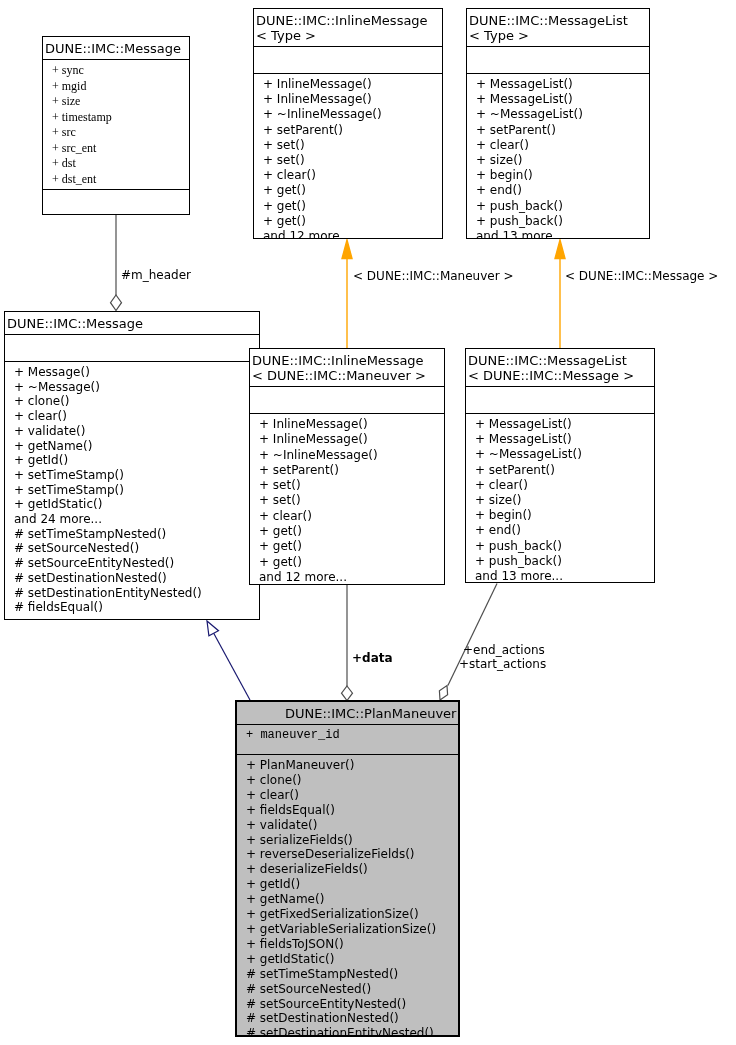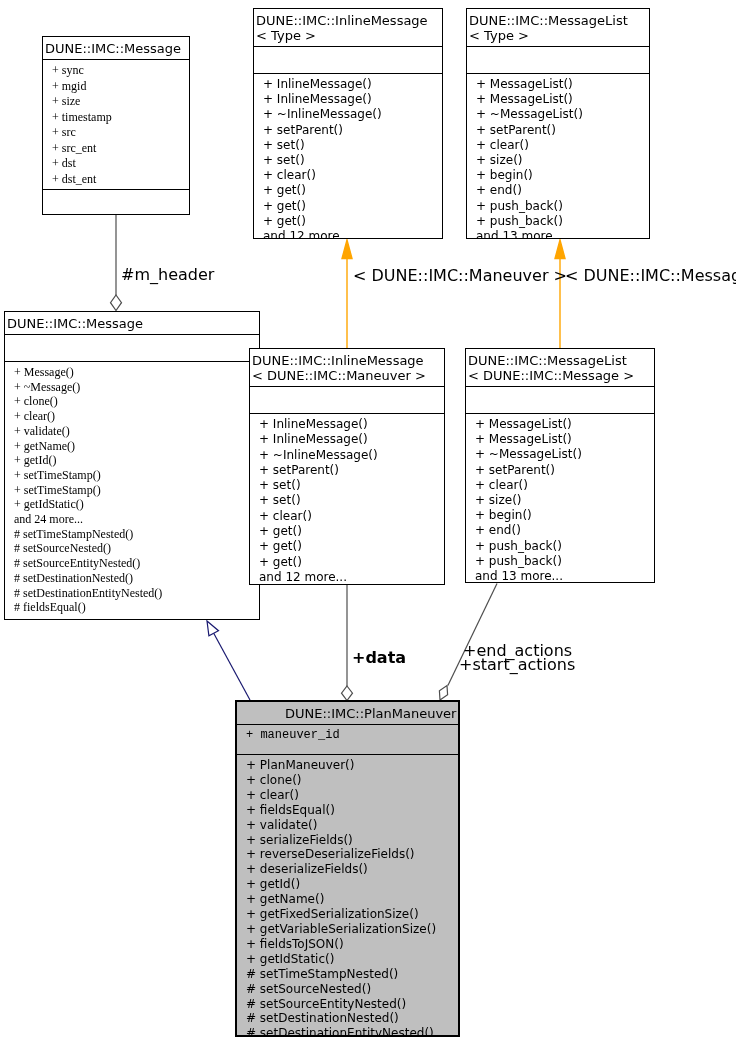--- a/index.html
+++ b/index.html
@@ -26,36 +26,36 @@
   #box-header .attrs { flex:1 1 auto;font-family:Liberation Serif, serif; }
   #box-header .attrs div { line-height:15.5px; }
   #box-header .methods { flex:0 0 auto; height:25px; }
 
   #box-inline-type { left:253px; top:8px; width:190px; height:231px; }
   #box-inline-type .methods div { line-height:15.2px; }
   #box-msglist-type { left:466px; top:8px; width:184px; height:231px; }
   #box-msglist-type .methods div { line-height:15.2px; }
 
   #box-message { left:4px; top:311px; width:256px; height:309px; }
-  #box-message .methods div { line-height:14.7px;font-family:Liberation Serif, serif; }
+  #box-message .methods div { line-height:14.7px; }
 
   #box-inline-maneuver { left:249px; top:348px; width:196px; height:237px; }
   #box-inline-maneuver .methods div { line-height:15.3px; }
   #box-msglist-message { left:465px; top:348px; width:190px; height:235px; }
   #box-msglist-message .methods div { line-height:15.2px; }
 
   #box-planmaneuver {
     left:235px; top:700px; width:225px; height:337px;
     background:#bfbfbf; border:2px solid #000;
   }
   #box-planmaneuver .uml-title { padding-top:4px;padding-left:48px; }
   #box-planmaneuver .attrs { padding-top:3px; padding-bottom:11px;font-family:Liberation Mono, monospace; }
   #box-planmaneuver .methods div { line-height:14.9px; }
 
-  .edge-label { position:absolute; white-space:nowrap; line-height:14px; font-size:16px; }
+  .edge-label { position:absolute; white-space:nowrap; line-height:14px; font-size:12px; }
   .edge-label div { line-height:13.8px; }
   .indent4 { padding-left:4px; }
 </style>
 </head>
 <body>
 
 <div class="canvas">
 
   <svg class="edges" xmlns="http://www.w3.org/2000/svg">
 

